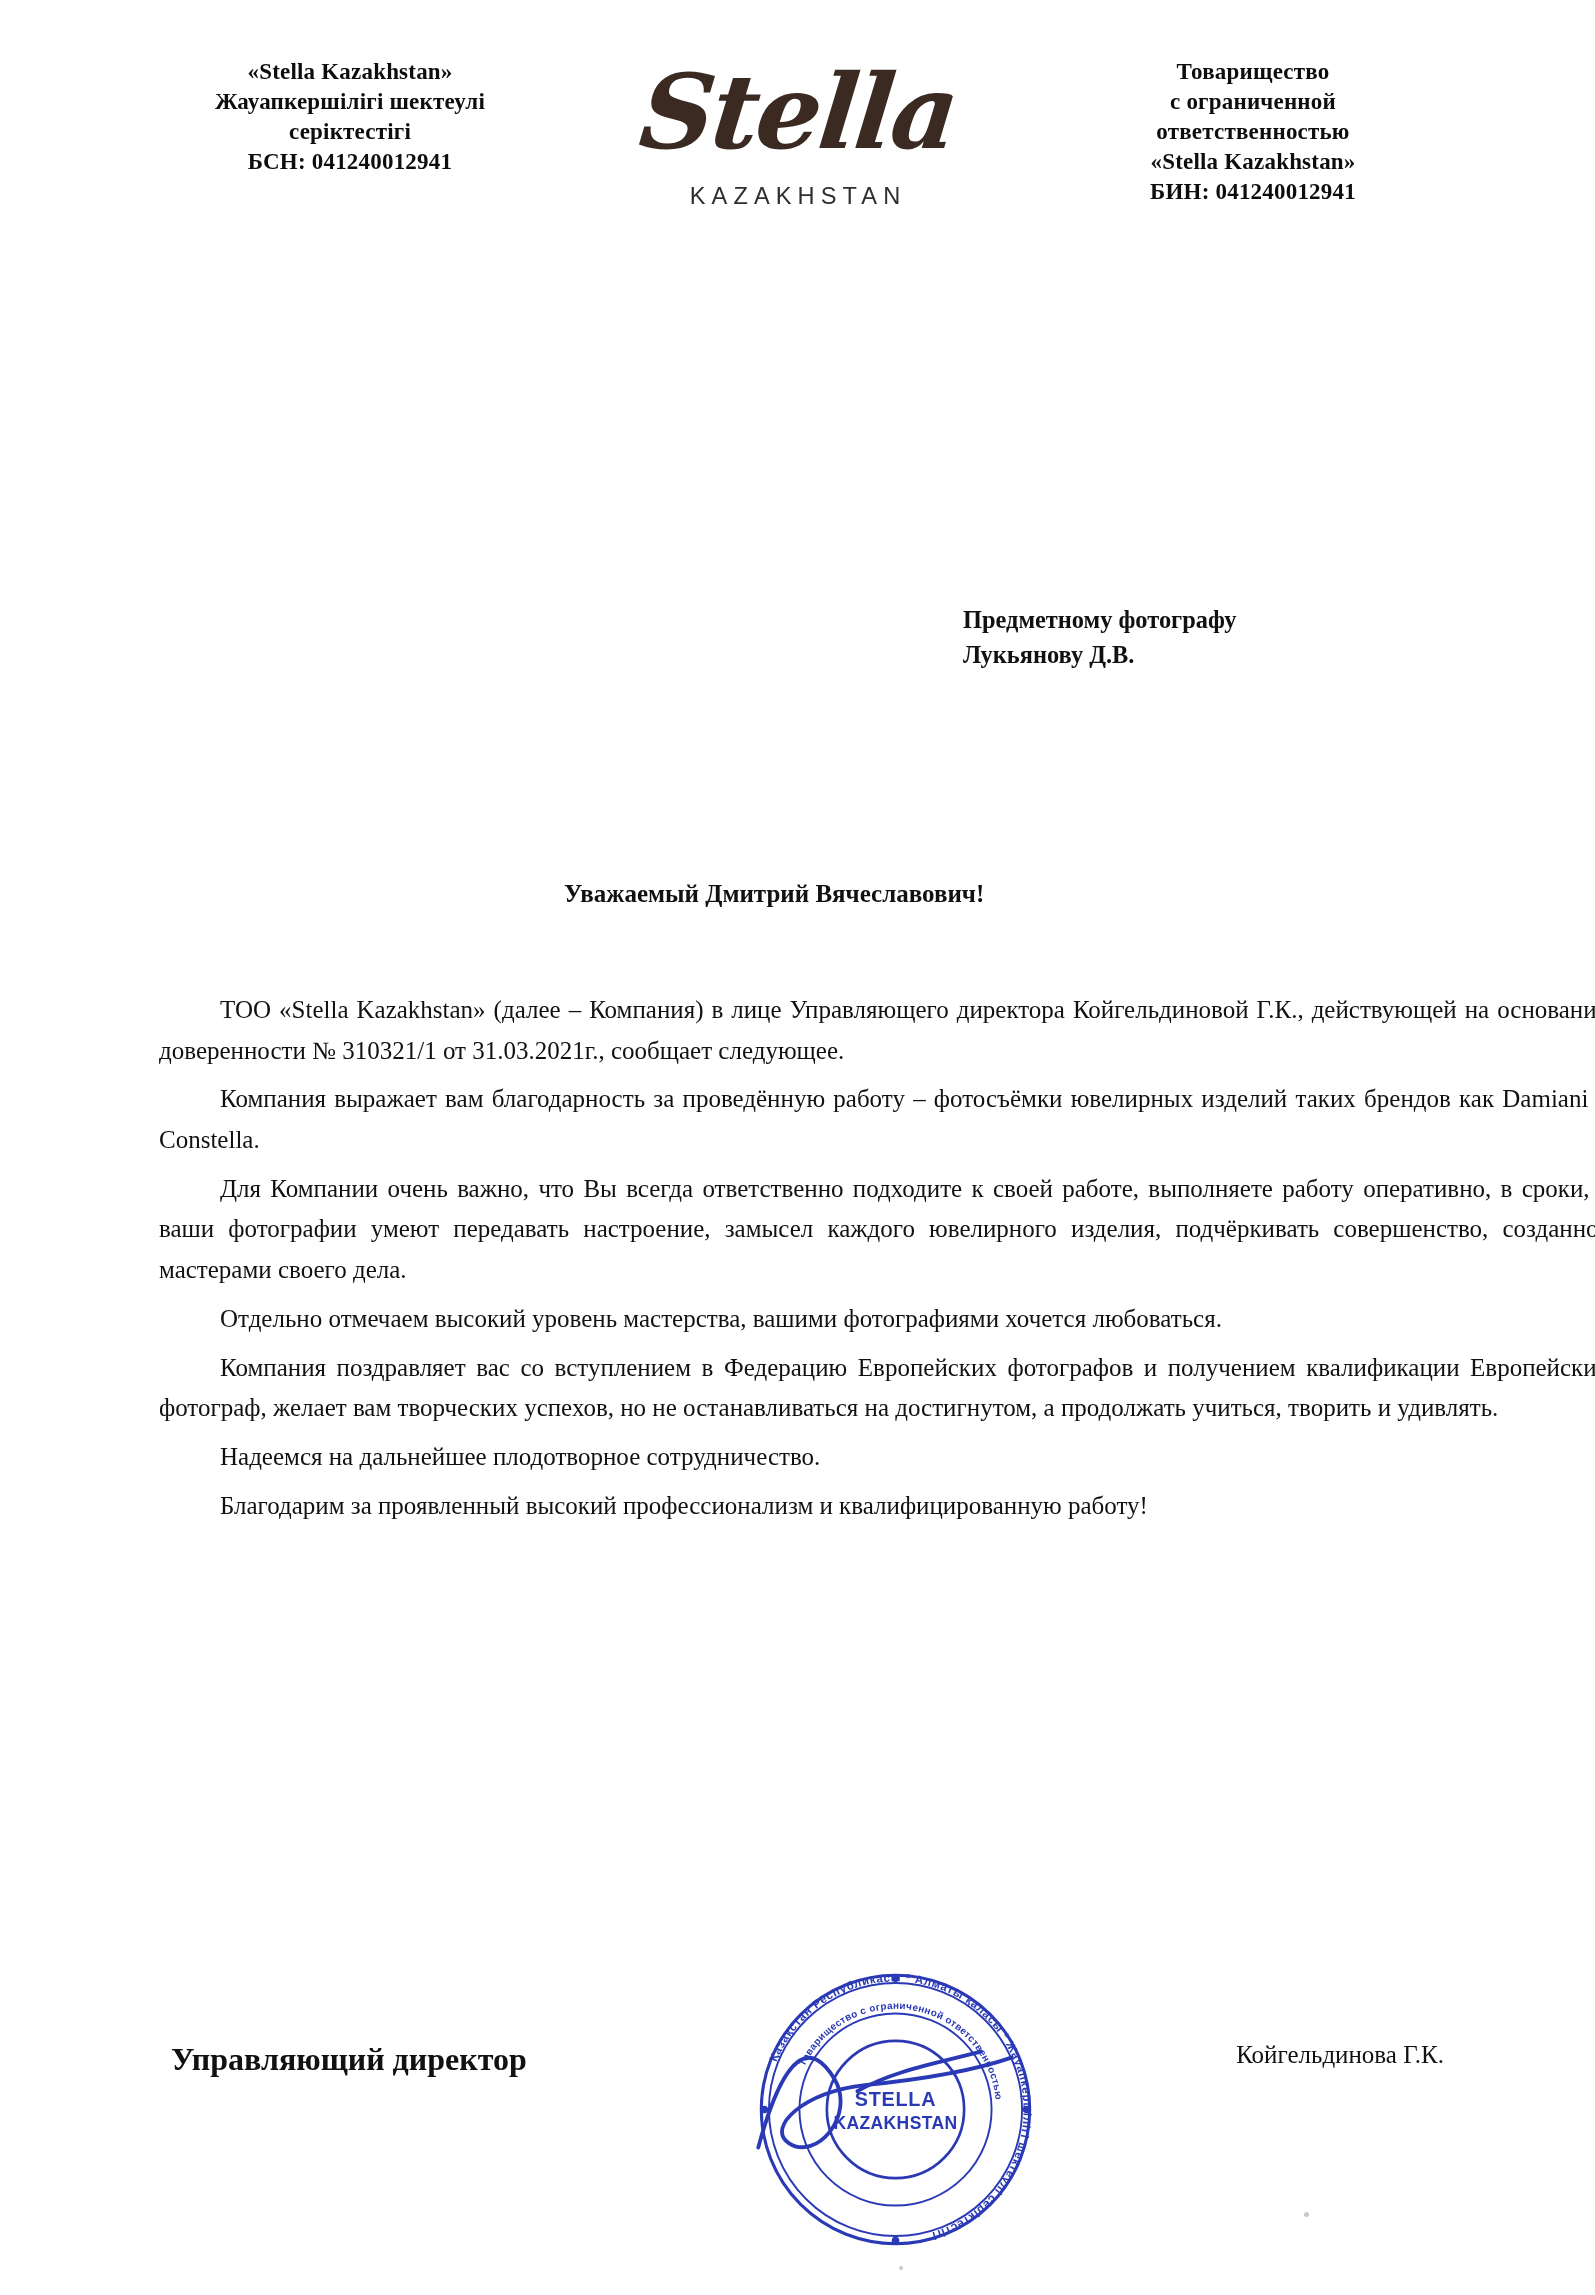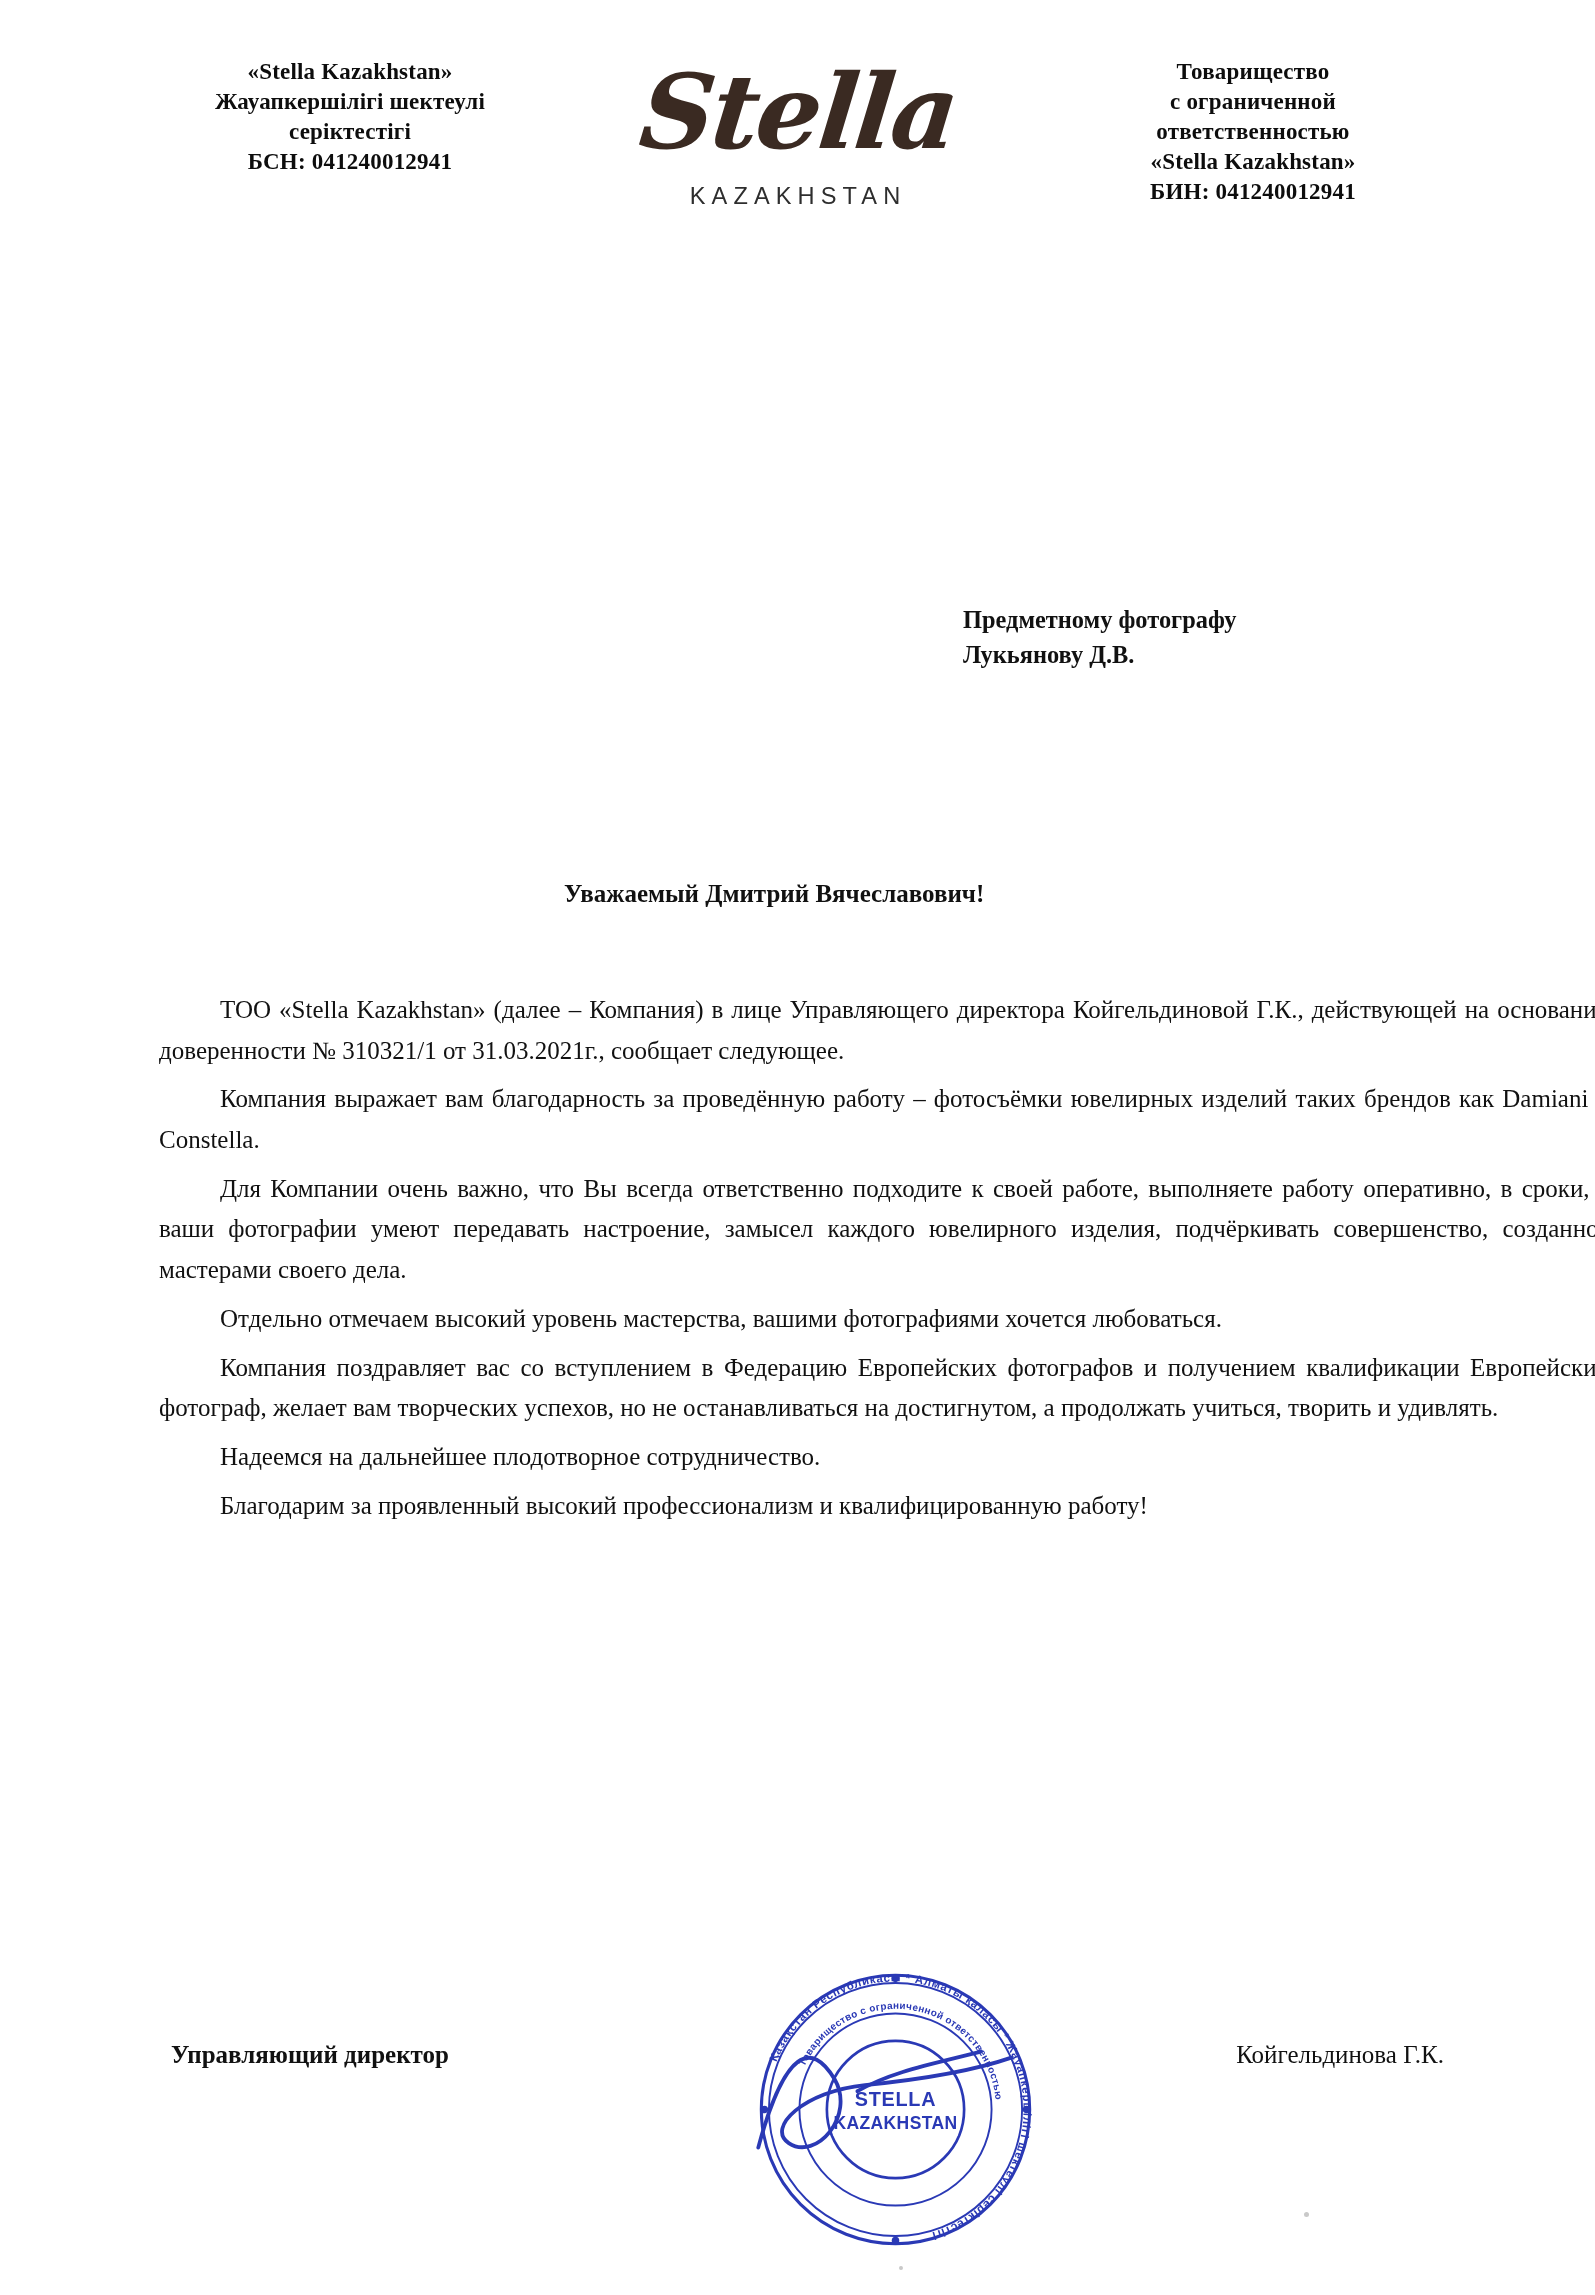--- a/index.html
+++ b/index.html
@@ -112,21 +112,21 @@
     margin: 0 0 8.4px 0;
     text-indent: 61px;
   }
 
   
   .sig-left {
     position: absolute;
     left: 171px;
     top: 2041px;
     font-weight: bold;
-    font-size: 25px;
+    font-size: 32px;
     font-family: "Liberation Serif", serif;
   }
   .sig-right {
     position: absolute;
     right: 152px;
     top: 2041px;
     font-weight: normal;
     font-size: 25px;
     font-family: "Liberation Serif", serif;
   }

